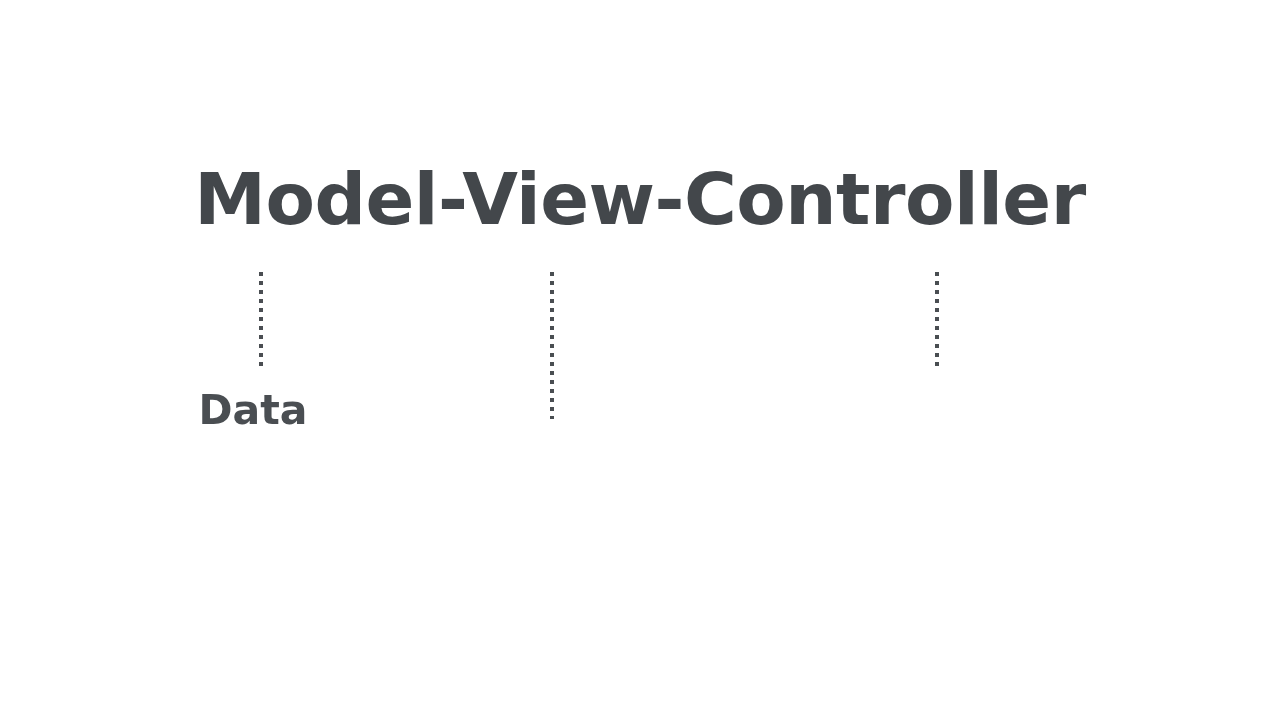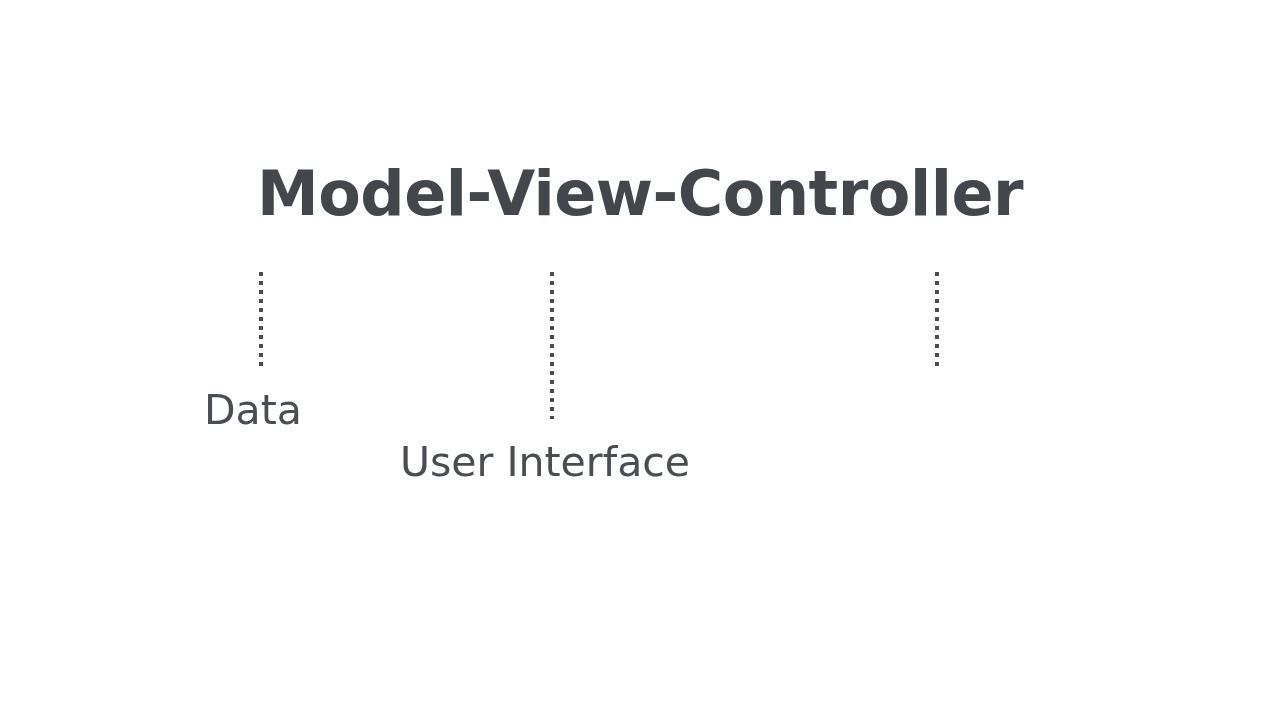--- a/index.html
+++ b/index.html
@@ -22,21 +22,21 @@
   }
 
   
   .title {
     position: absolute;
     left: 0;
     top: 163px;
     width: 1280px;
     text-align: center;
     font-family: "DejaVu Sans", sans-serif;
-    font-size: 62px;
+    font-size: 72px;
     font-weight: 700;
     letter-spacing: -0.5px;
     color: #43474b;
     line-height: 1.0;
     white-space: nowrap;
   }
 
   
   .connector {
     position: absolute;
@@ -49,36 +49,35 @@
         rgba(255,255,255,0) 9px);
     background-size: 4px 9px;
     background-repeat: repeat-y;
   }
 
   
   .leaf-label {
     position: absolute;
     font-family: "DejaVu Sans", sans-serif;
     font-size: 41px;
-    font-weight: 400;
+    font-weight: 700;
     color: #4a4e52;
     line-height: 1.0;
     white-space: nowrap;
     text-align: center;
     transform: translateX(-50%);
   }
 </style>
 </head>
 <body>
 
 <div id="slide" style="background: rgb(255, 255, 255);">
 
   <div class="title" style="color: rgb(67, 71, 75);">Model-View-Controller</div>
 
   <div class="connector" id="connector-0" style="left: 259px; top: 272px; height: 96px; background-image: linear-gradient(rgb(74, 78, 82) 0px, rgb(74, 78, 82) 4px, rgba(255, 255, 255, 0) 4px, rgba(255, 255, 255, 0) 9px);"></div>
   <div class="leaf-label" id="label-0" style="left: 253px; top: 390px; color: rgb(74, 78, 82);">Data</div>
 
   <div class="connector" id="connector-1" style="left: 550px; top: 272px; height: 147px; background-image: linear-gradient(rgb(74, 78, 82) 0px, rgb(74, 78, 82) 4px, rgba(255, 255, 255, 0) 4px, rgba(255, 255, 255, 0) 9px);"></div>
-  <div class="leaf-label" id="label-1" style="left: 545px; top: 442px; color: rgb(74, 78, 82);">User Interface</div>
 
   <div class="connector" id="connector-2" style="left: 935px; top: 272px; height: 96px; background-image: linear-gradient(rgb(74, 78, 82) 0px, rgb(74, 78, 82) 4px, rgba(255, 255, 255, 0) 4px, rgba(255, 255, 255, 0) 9px);"></div>
 
 </div>
 
 </body></html>

